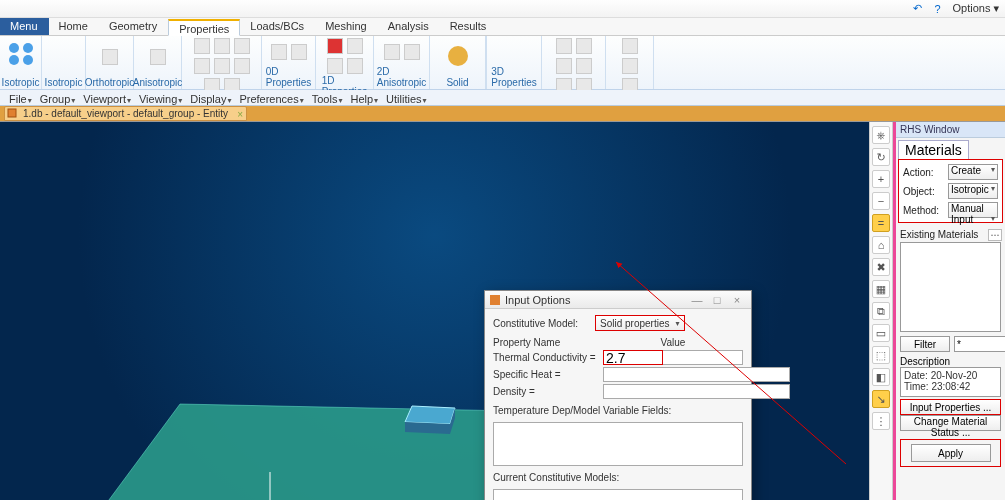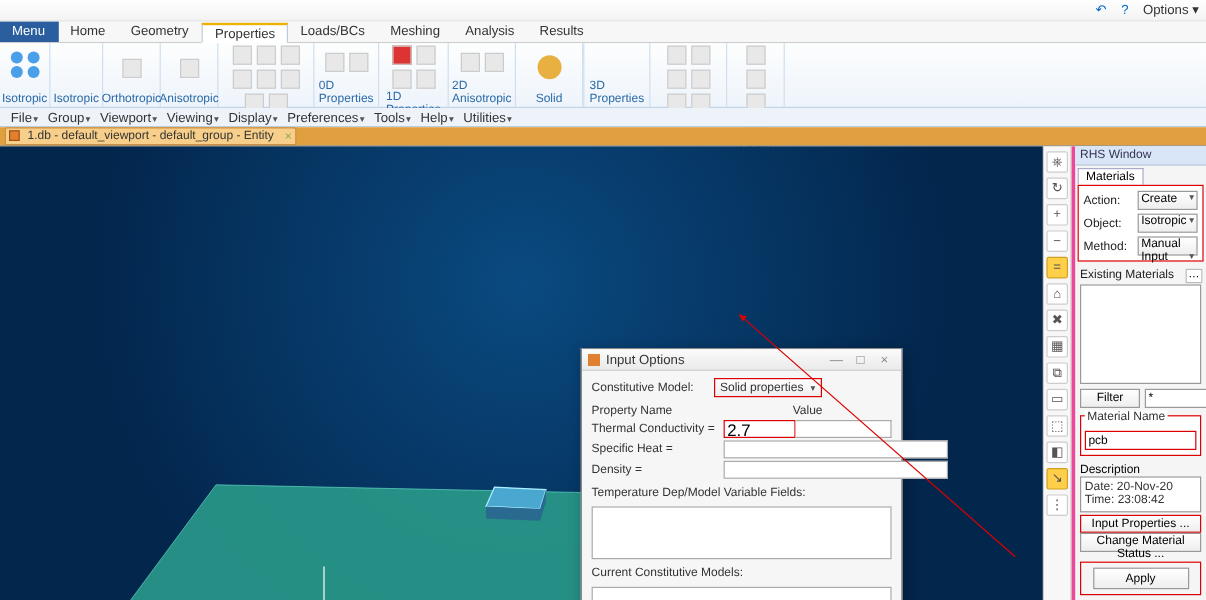--- a/index.html
+++ b/index.html
@@ -39,21 +39,21 @@
 
 
 .mainrow { flex:1; display:flex; min-height:0;}
 .viewport { flex:1; background: radial-gradient(circle at 50% 30%, #0a4a80, #03264d 70%); position:relative; overflow:hidden;}
 .vtoolbar { width:24px; background:#f7f7f7; border-left:1px solid #ccc; border-right:1px solid #ccc; display:flex; flex-direction:column; align-items:center; padding-top:4px; gap:4px;}
 .vtoolbar .vbtn { width:18px; height:18px; border:1px solid #ccc; background:#fff; font-size:11px; line-height:16px; text-align:center; color:#555; cursor:pointer; border-radius:2px;}
 .vtoolbar .vbtn.sel { background:#ffcf4a; border-color:#d0a020;}
 .rhs { width:112px; background:#f5f5f5; border-left:3px solid #ec4899; display:flex; flex-direction:column;}
 .rhs .rhshead { background:#d9e6f7; font-size:10px; padding:2px 4px; color:#335; border-bottom:1px solid #bcd;}
 .rhs .rtabs { display:flex; padding:2px 2px 0 2px;}
-.rhs .rtab { border:1px solid #aac; background:#fff; font-size:10px; padding:1px 6px; border-bottom:none;}
+.rhs .rtab { border:1px solid #aac; background:#fff; font-size:14px; padding:1px 6px; border-bottom:none;}
 .rhs .panel { border:1px solid #aac; margin:0 2px 2px 2px; background:#fff; padding:4px 4px; display:flex; flex-direction:column; gap:3px;}
 .rhs .panel.hl { border:1px solid #d00;justify-content:center;}
 .formrow { display:flex; align-items:center; gap:3px; }
 .formrow label { width:42px; font-size:10px; color:#222;}
 .formrow select, .formrow .selbtn { flex:1; font-size:10px; height:16px; border:1px solid #999; background:linear-gradient(#fff,#eee); padding:0 2px; text-align:left; cursor:pointer;}
 .formrow .selbtn::after { content:" ▾"; font-size:8px; float:right; color:#555;}
 .rhs .seclabel { font-size:10px; color:#222; margin:4px 4px 0 4px;}
 .rhs .listbox { margin:2px 4px; height:90px; border:1px solid #999; background:#fff; position:relative;}
 .rhs .listbox .licon { position:absolute; right:-2px; top:-14px; width:14px; height:12px; border:1px solid #bbb; background:#fff; font-size:9px; text-align:center; cursor:pointer;}
 .rhs .filterrow { display:flex; gap:4px; margin:2px 4px; align-items:center;}
@@ -337,24 +337,20 @@
         </div>
     </div>
     <div class="seclabel">Existing Materials</div>
     <div class="listbox">
       <div class="licon">⋯</div>
     </div>
     <div class="filterrow">
       <button>Filter</button>
       <input value="*" style="">
     </div>
-    <div class="grpbox">
-      <span class="glabel2">Material Name</span>
-      <input value="pcb" style="">
-    </div>
     <div class="descarea">
       <div class="dlab">Description</div>
       <div class="dval">Date: 20-Nov-20       Time: 23:08:42</div>
     </div>
     <button class="btnwide hl">Input Properties ...</button>
     <button class="btnwide">Change Material Status ...</button>
     <div class="applyrow">
       <button>Apply</button>
     </div>
   </div>

